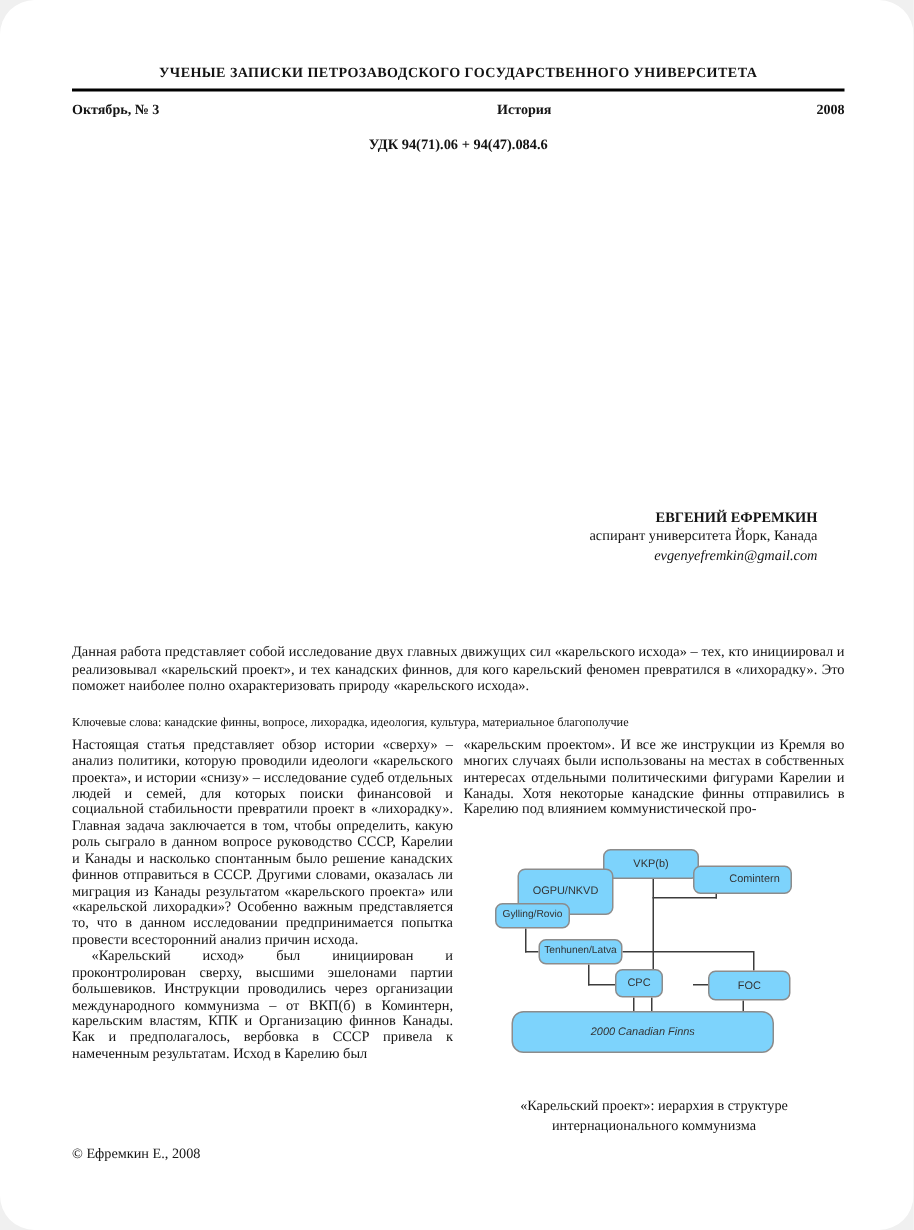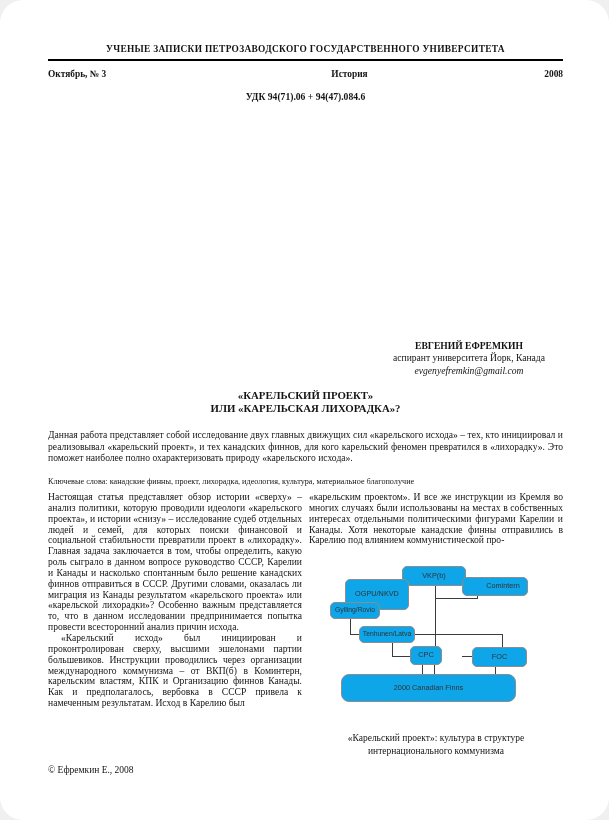--- a/index.html
+++ b/index.html
@@ -16,53 +16,53 @@
     text-align:center; font-weight:bold; font-size:9.4px; letter-spacing:0.3px;
     white-space:nowrap;
   }
   .header-rule { position:absolute; left:48px; right:46px; top:59px; border-top:2px solid #000; }
   .issue-row { position:absolute; left:48px; right:46px; top:69px; height:12px; font-weight:bold; font-size:9.4px; }
   .issue-left  { position:absolute; left:0; top:0; }
   .issue-center{ display:block; width:100%; text-align:center;margin-left:44px; }
   .issue-right { position:absolute; right:0; top:0; }
   .udc { position:absolute; left:48px; right:46px; top:91px; text-align:center; font-size:9.6px;font-weight:bold; }
   
-  .author-block { position:absolute; right:64px; top:340px; text-align:center; font-size:9.6px; line-height:12.3px; }
+  .author-block { position:absolute; right:64px; top:340px; text-align:right; font-size:9.6px; line-height:12.3px; }
   .author-name  { font-weight:bold; }
   .author-email { font-style:italic; }
   
   .article-title {
     position:absolute; left:48px; right:46px; top:389px; margin:0;
     text-align:center; font-size:10.8px; font-weight:bold; line-height:12.8px;
   }
   .abstract { position:absolute; left:48px; right:46px; top:429px; margin:0;
     font-size:9.6px; line-height:11.6px; text-align:justify; }
   .keywords { position:absolute; left:48px; right:46px; top:477px; margin:0; font-size:8.2px; white-space:nowrap; }
   
   .columns { position:absolute; left:48px; top:492px; width:515px; display:flex; gap:7px; }
   .col { width:254px; font-size:9.6px; line-height:10.85px; text-align:justify; }
   .para { margin:0;font-family:Liberation Serif, serif; }
   .para.indent { text-indent:13px; }
   
   .figure-wrap { position:relative; width:240px; height:142px; margin:18px 0 0 18px; }
   .node {
     position:absolute; box-sizing:border-box;
-    background:#0ea5e9; border:1px solid #8c8c8c; border-radius:5px;
+    background:#7dd3fc; border:1px solid #8c8c8c; border-radius:5px;
     display:flex; align-items:center; justify-content:center;
     font-family:"Liberation Sans", sans-serif; font-size:7.3px; color:#333;
     white-space:nowrap;
   }
   .n-vkpb     { left:75px;  top:2px;   width:64px;  height:20px; }
   .n-ogpu     { left:18px;  top:15px;  width:64px;  height:31px; }
   .n-comintern{ left:135px; top:13px;  width:66px;  height:19px;padding-left:16px; }
   .n-gylling  { left:3px;   top:38px;  width:50px;  height:17px; font-size:6.8px; }
   .n-tenhunen { left:32px;  top:62px;  width:56px;  height:17px; font-size:6.8px; }
   .n-cpc      { left:83px;  top:82px;  width:32px;  height:19px; }
   .n-foc      { left:145px; top:83px;  width:55px;  height:20px; }
-  .n-finns    { left:14px;  top:110px; width:175px; height:28px; border-radius:8px; }
+  .n-finns    { left:14px;  top:110px; width:175px; height:28px; border-radius:8px;font-style:italic; }
   .dline { position:absolute; background:#3c3c3c; }
   
   .fig-caption { margin:26px 0 0 0; text-align:center; font-size:9.5px; line-height:12.5px; }
   .page-footer { position:absolute; left:48px; top:765px; font-size:9.5px; }
 </style>
 </head>
 <body>
 
 <div class="page">
 
@@ -74,27 +74,23 @@
     <span class="issue-right">2008</span>
   </div>
   <div class="udc">УДК 94(71).06 + 94(47).084.6</div>
 
   <div class="author-block">
     <div class="author-name">ЕВГЕНИЙ ЕФРЕМКИН</div>
     <div class="author-affiliation">аспирант университета Йорк, Канада</div>
     <div class="author-email">evgenyefremkin@gmail.com</div>
   </div>
 
-  <h1 class="article-title">
-    <span>«КАРЕЛЬСКИЙ ПРОЕКТ»</span><br>
-    <span>ИЛИ «КАРЕЛЬСКАЯ ЛИХОРАДКА»?</span>
-  </h1>
 
   <p class="abstract">Данная работа представляет собой исследование двух главных движущих сил «карельского исхода» – тех, кто инициировал и реализовывал «карельский проект», и тех канадских финнов, для кого карельский феномен превратился в «лихорадку». Это поможет наиболее полно охарактеризовать природу «карельского исхода».</p>
-  <p class="keywords">Ключевые слова: канадские финны, проект, лихорадка, идеология, культура, материальное благополучие</p>
+  <p class="keywords">Ключевые слова: канадские финны, вопросе, лихорадка, идеология, культура, материальное благополучие</p>
 
   <div class="columns">
     <div class="col">
       <p class="para">Настоящая статья представляет обзор истории «сверху» – анализ политики, которую проводили идеологи «карельского проекта», и истории «снизу» – исследование судеб отдельных людей и семей, для которых поиски финансовой и социальной стабильности превратили проект в «лихорадку». Главная задача заключается в том, чтобы определить, какую роль сыграло в данном вопросе руководство СССР, Карелии и Канады и насколько спонтанным было решение канадских финнов отправиться в СССР. Другими словами, оказалась ли миграция из Канады результатом «карельского проекта» или «карельской лихорадки»? Особенно важным представляется то, что в данном исследовании предпринимается попытка провести всесторонний анализ причин исхода.</p>
       <p class="para indent">«Карельский исход» был инициирован и проконтролирован сверху, высшими эшелонами партии большевиков. Инструкции проводились через организации международного коммунизма – от ВКП(б) в Коминтерн, карельским властям, КПК и Организацию финнов Канады. Как и предполагалось, вербовка в СССР привела к намеченным результатам. Исход в Карелию был</p>
     </div>
     <div class="col">
       <p class="para">«карельским проектом». И все же инструкции из Кремля во многих случаях были использованы на местах в собственных интересах отдельными политическими фигурами Карелии и Канады. Хотя некоторые канадские финны отправились в Карелию под влиянием коммунистической про-</p>
 
       <div class="figure-wrap">
@@ -118,21 +114,21 @@
         <div class="node n-comintern">Comintern</div>
         <div class="node n-ogpu">OGPU/NKVD</div>
         <div class="node n-gylling">Gylling/Rovio</div>
         <div class="node n-tenhunen">Tenhunen/Latva</div>
         <div class="node n-cpc">CPC</div>
         <div class="node n-foc">FOC</div>
         <div class="node n-finns">2000 Canadian Finns</div>
       </div>
 
       <div class="fig-caption">
-        <span>«Карельский проект»: культура в структуре</span><br>
+        <span>«Карельский проект»: иерархия в структуре</span><br>
         <span>интернационального коммунизма</span>
       </div>
     </div>
   </div>
 
   <div class="page-footer">© Ефремкин Е., 2008</div>
 
 </div>
 
 </body></html>

